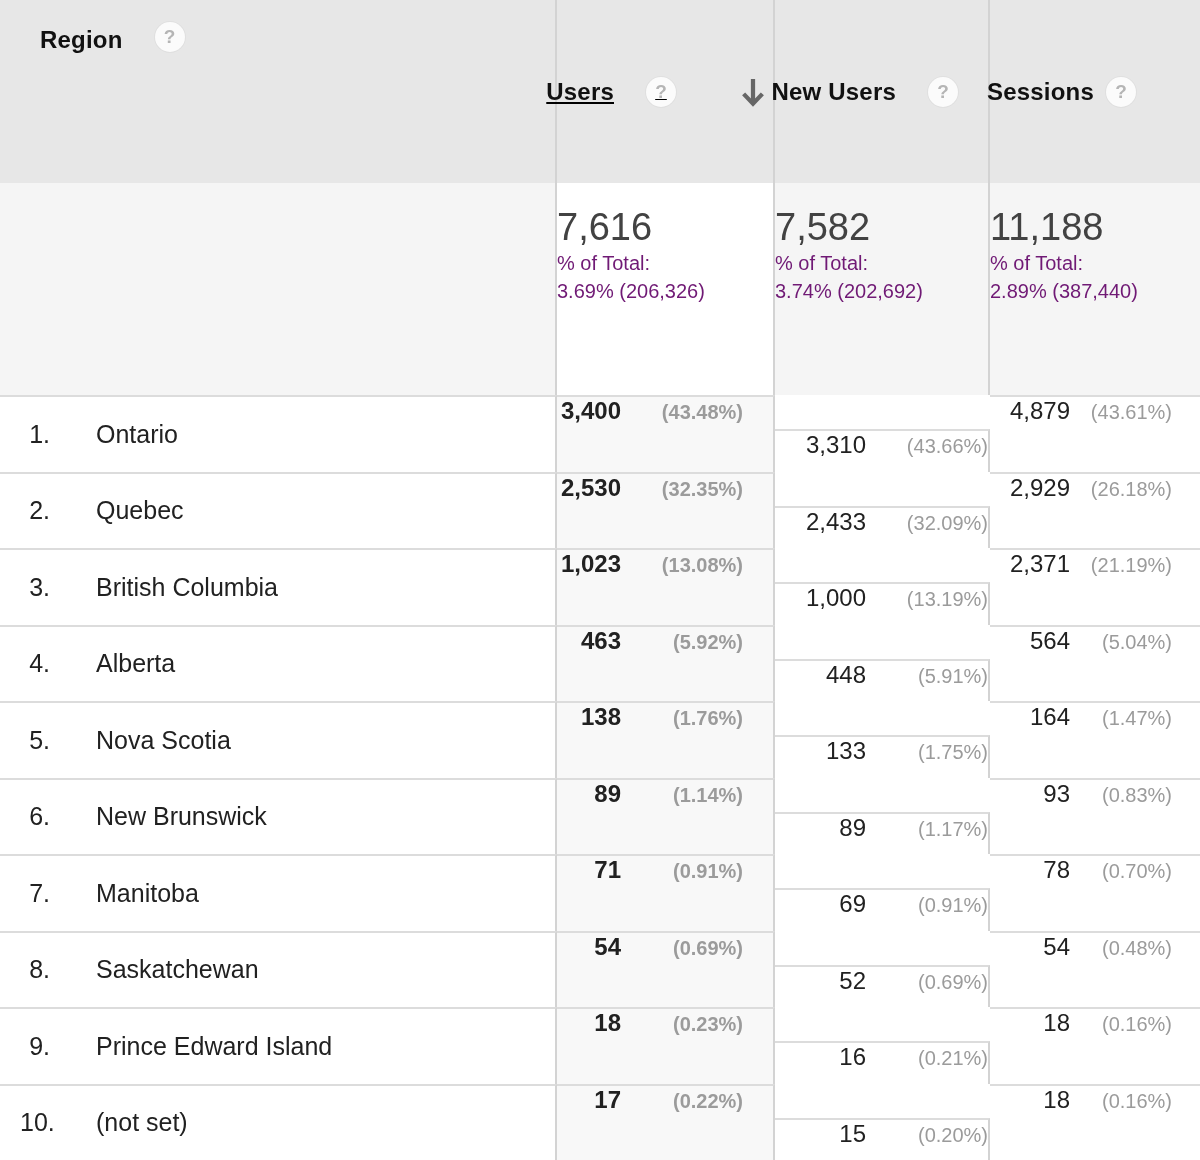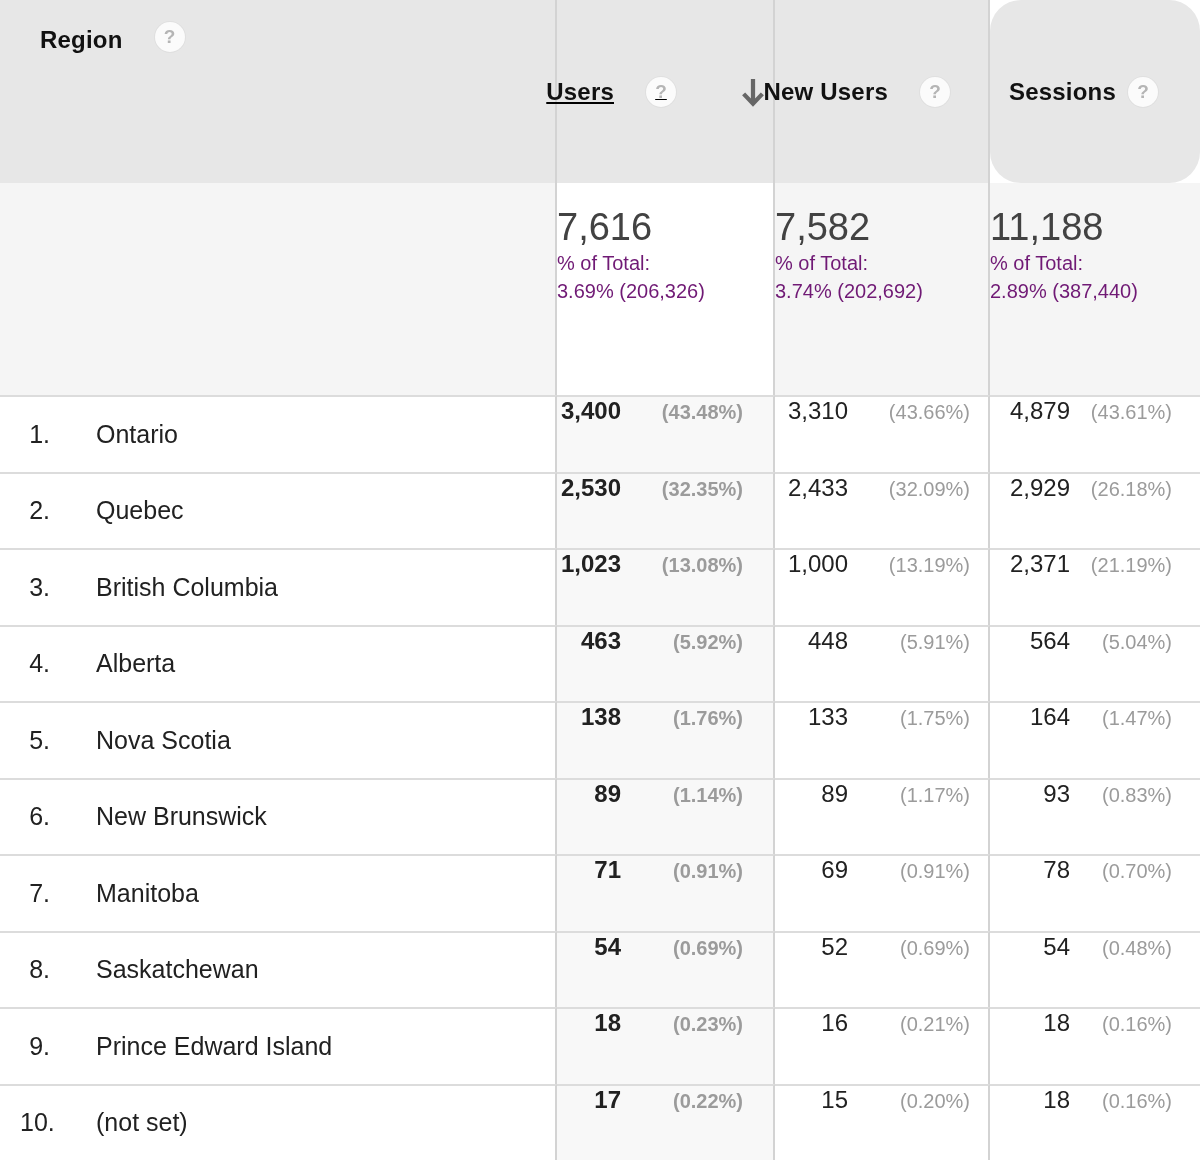--- a/index.html
+++ b/index.html
@@ -11,22 +11,22 @@
          grid-template-rows:183px 212px;
          grid-auto-rows:76.5px;background:#ffffff;}
   .cell{box-sizing:border-box;min-width:0;}
   .vline{border-right:2px solid #d3d3d3;gap:20px;}
 
   
   .hcell{background:#e7e7e7;}
   .h-region{display:flex;align-items:flex-start;padding:26px 0 0 40px;}
   .h-metric{display:flex;align-items:center;justify-content:flex-end;}
   .h-users{padding-right:5px;text-decoration:underline;}
-  .h-newusers{padding-right:38px;}
-  .h-sessions{padding-right:42px;border-radius:31px;}
+  .h-newusers{padding-right:30px;}
+  .h-sessions{padding-right:64px;}
   .hlabel{font-size:24px;font-weight:700;color:#111111;letter-spacing:.2px;white-space:nowrap;}
   .help{width:30px;height:30px;border-radius:50%;background:#fbfbfb;
         color:#b5b5b5;font-size:19px;font-weight:700;line-height:30px;
         text-align:center;margin-left:12px;flex:0 0 auto;
         box-shadow:0 0 0 1px rgba(0,0,0,0.03);cursor:pointer;}
   .h-region .help{margin-top:-4px;}
   .sortarrow{margin-left:42px;display:flex;align-items:center;cursor:pointer;}
 
   
   .tcell{background:#f5f5f5;text-align:left;padding-top:22px;}
@@ -38,21 +38,21 @@
 
   
   .dcell{border-top:2px solid #dcdcdc;background:#ffffff;
          display:flex;align-items:center;}
   .d-region{padding-left:20px;}
   .idx{width:30px;text-align:right;font-size:25px;color:#212121;flex:0 0 auto;}
   .rname{margin-left:26px;font-size:25px;color:#212121;white-space:nowrap;}
   .d-metric{align-items:baseline;}
   .d-users{background:#f8f8f8;padding-right:30px;}
   .d-users .val,.d-users .pct{font-weight:700;}
-  .d-newusers{padding-right:18px;}
+  .d-newusers{margin-top:34px;}
   .d-sessions{padding-right:28px;}
   .val{flex:1;text-align:right;font-size:24px;color:#212121;white-space:nowrap;}
   .pct{width:102px;text-align:right;font-size:20px;color:#9b9b9b;white-space:nowrap;}
 </style>
 </head>
 <body>
 
 <div class="table">
 
   <div class="cell hcell h-region vline">

